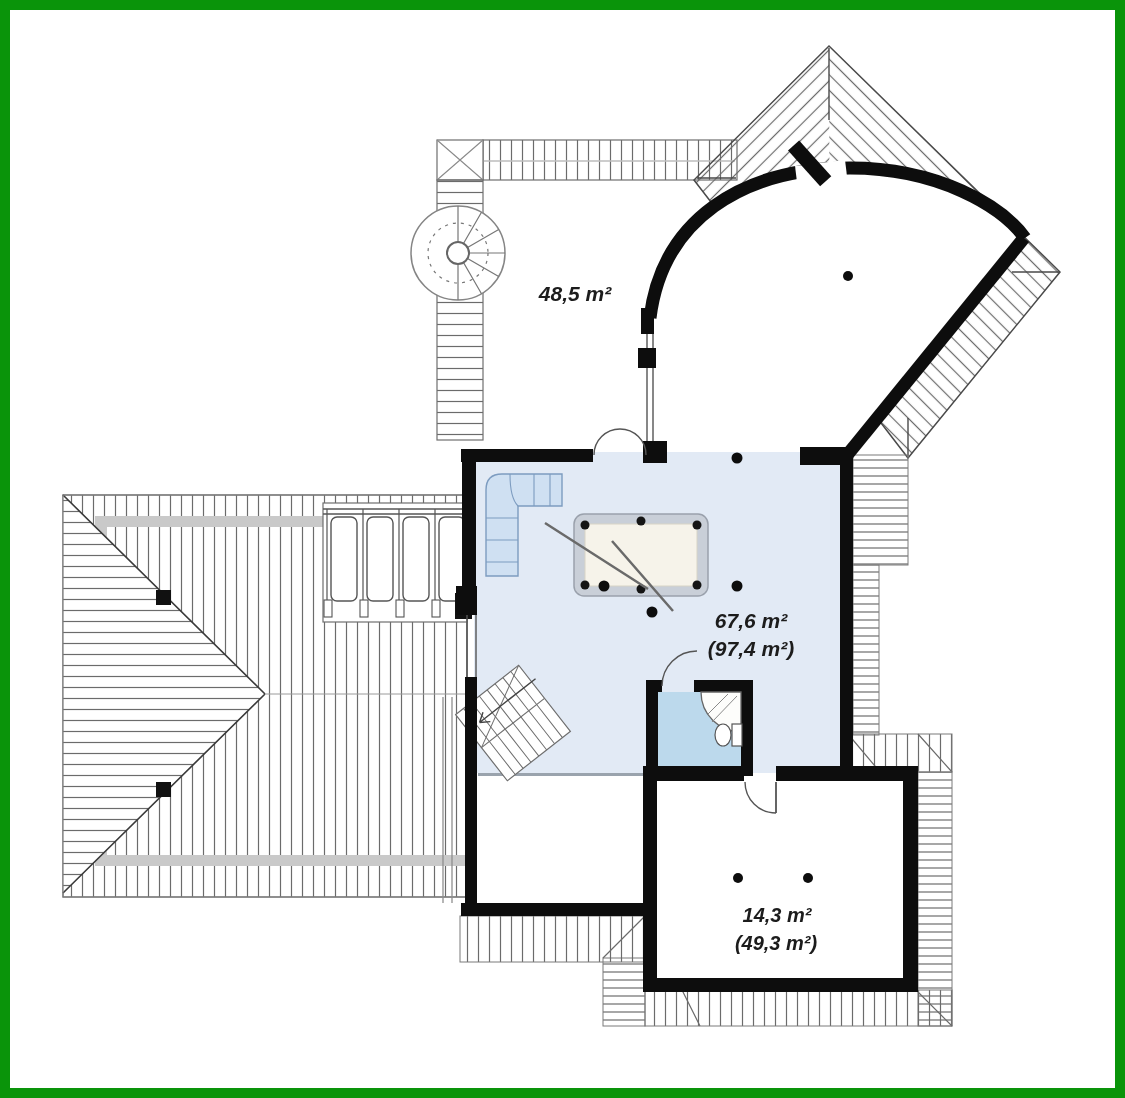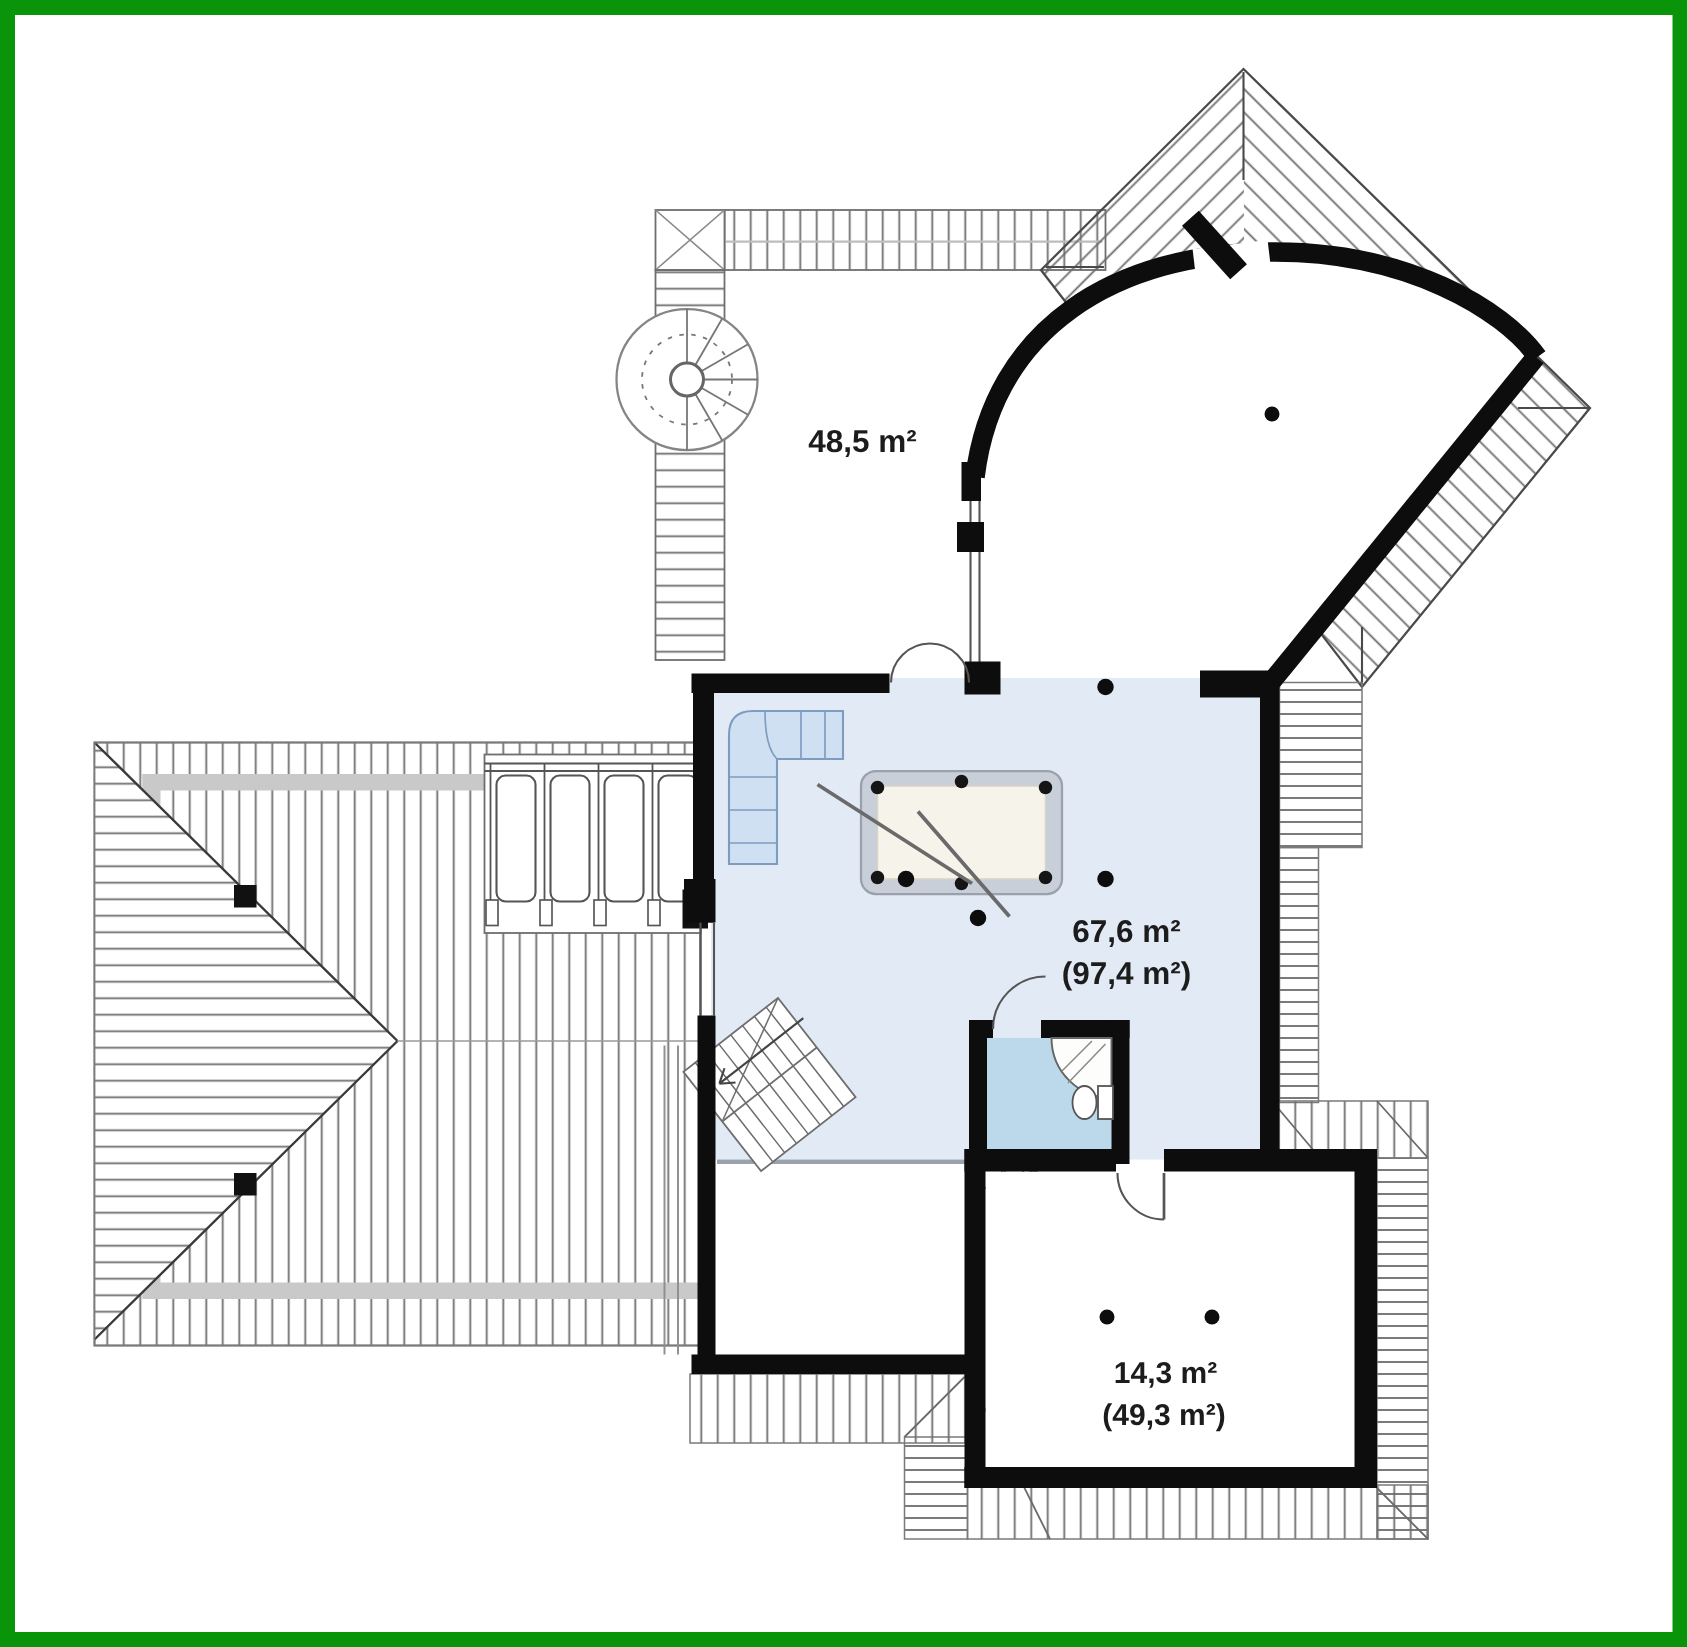--- a/index.html
+++ b/index.html
@@ -1,16 +1,16 @@
 <!DOCTYPE html>
 <html><head>
 <meta charset="utf-8">
 <style>
   html,body{margin:0;padding:0;background:#fff;}
-  .page{width:963px;height:1098px;position:relative;font-family:"Liberation Sans",sans-serif;}
+  .page{width:963px;height:1098px;position:relative;font-family:"Liberation Sans",sans-serif;font-style:italic;}
   svg{display:block;}
   text.area-label{font-family:"Liberation Sans","DejaVu Sans",sans-serif;font-weight:bold;fill:#1c1c1c;}
 </style>
 </head>
 <body>
 
 <div class="page">
 <svg width="1125" height="1098" viewBox="0 0 1125 1098">
   <defs>
     <pattern id="hatchV" width="11" height="11" patternUnits="userSpaceOnUse">

